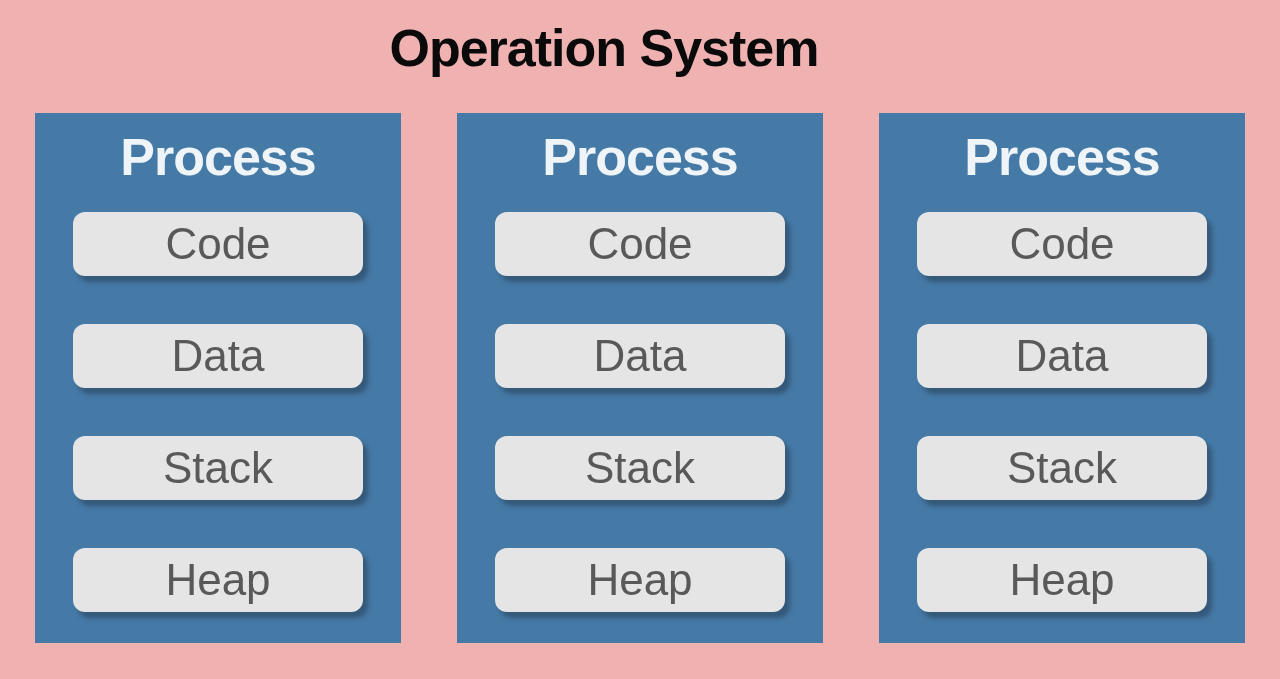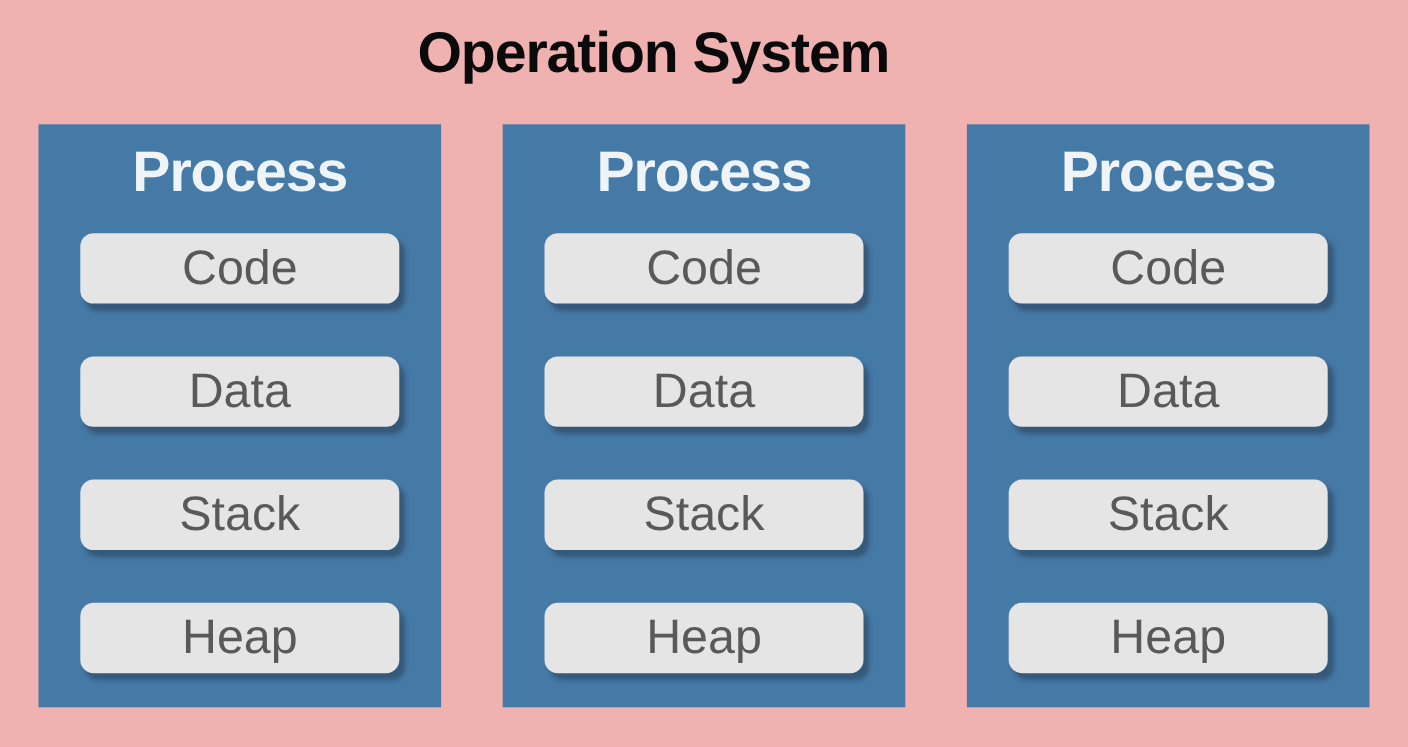--- a/index.html
+++ b/index.html
@@ -10,20 +10,21 @@
     width: 1280px;
     height: 679px;
     background: #f0b1b1;
     font-family: "Liberation Sans", sans-serif;
     overflow: hidden;
   }
   .diagram {
     position: relative;
     width: 1188px;
     height: 679px;
+    padding-left: 20px;
   }
   .os-title {
     position: absolute;
     top: 18px;
     left: 0;
     width: 100%;
     text-align: center;
     font-size: 52px;
     font-weight: bold;
     color: #0a0a0a;

